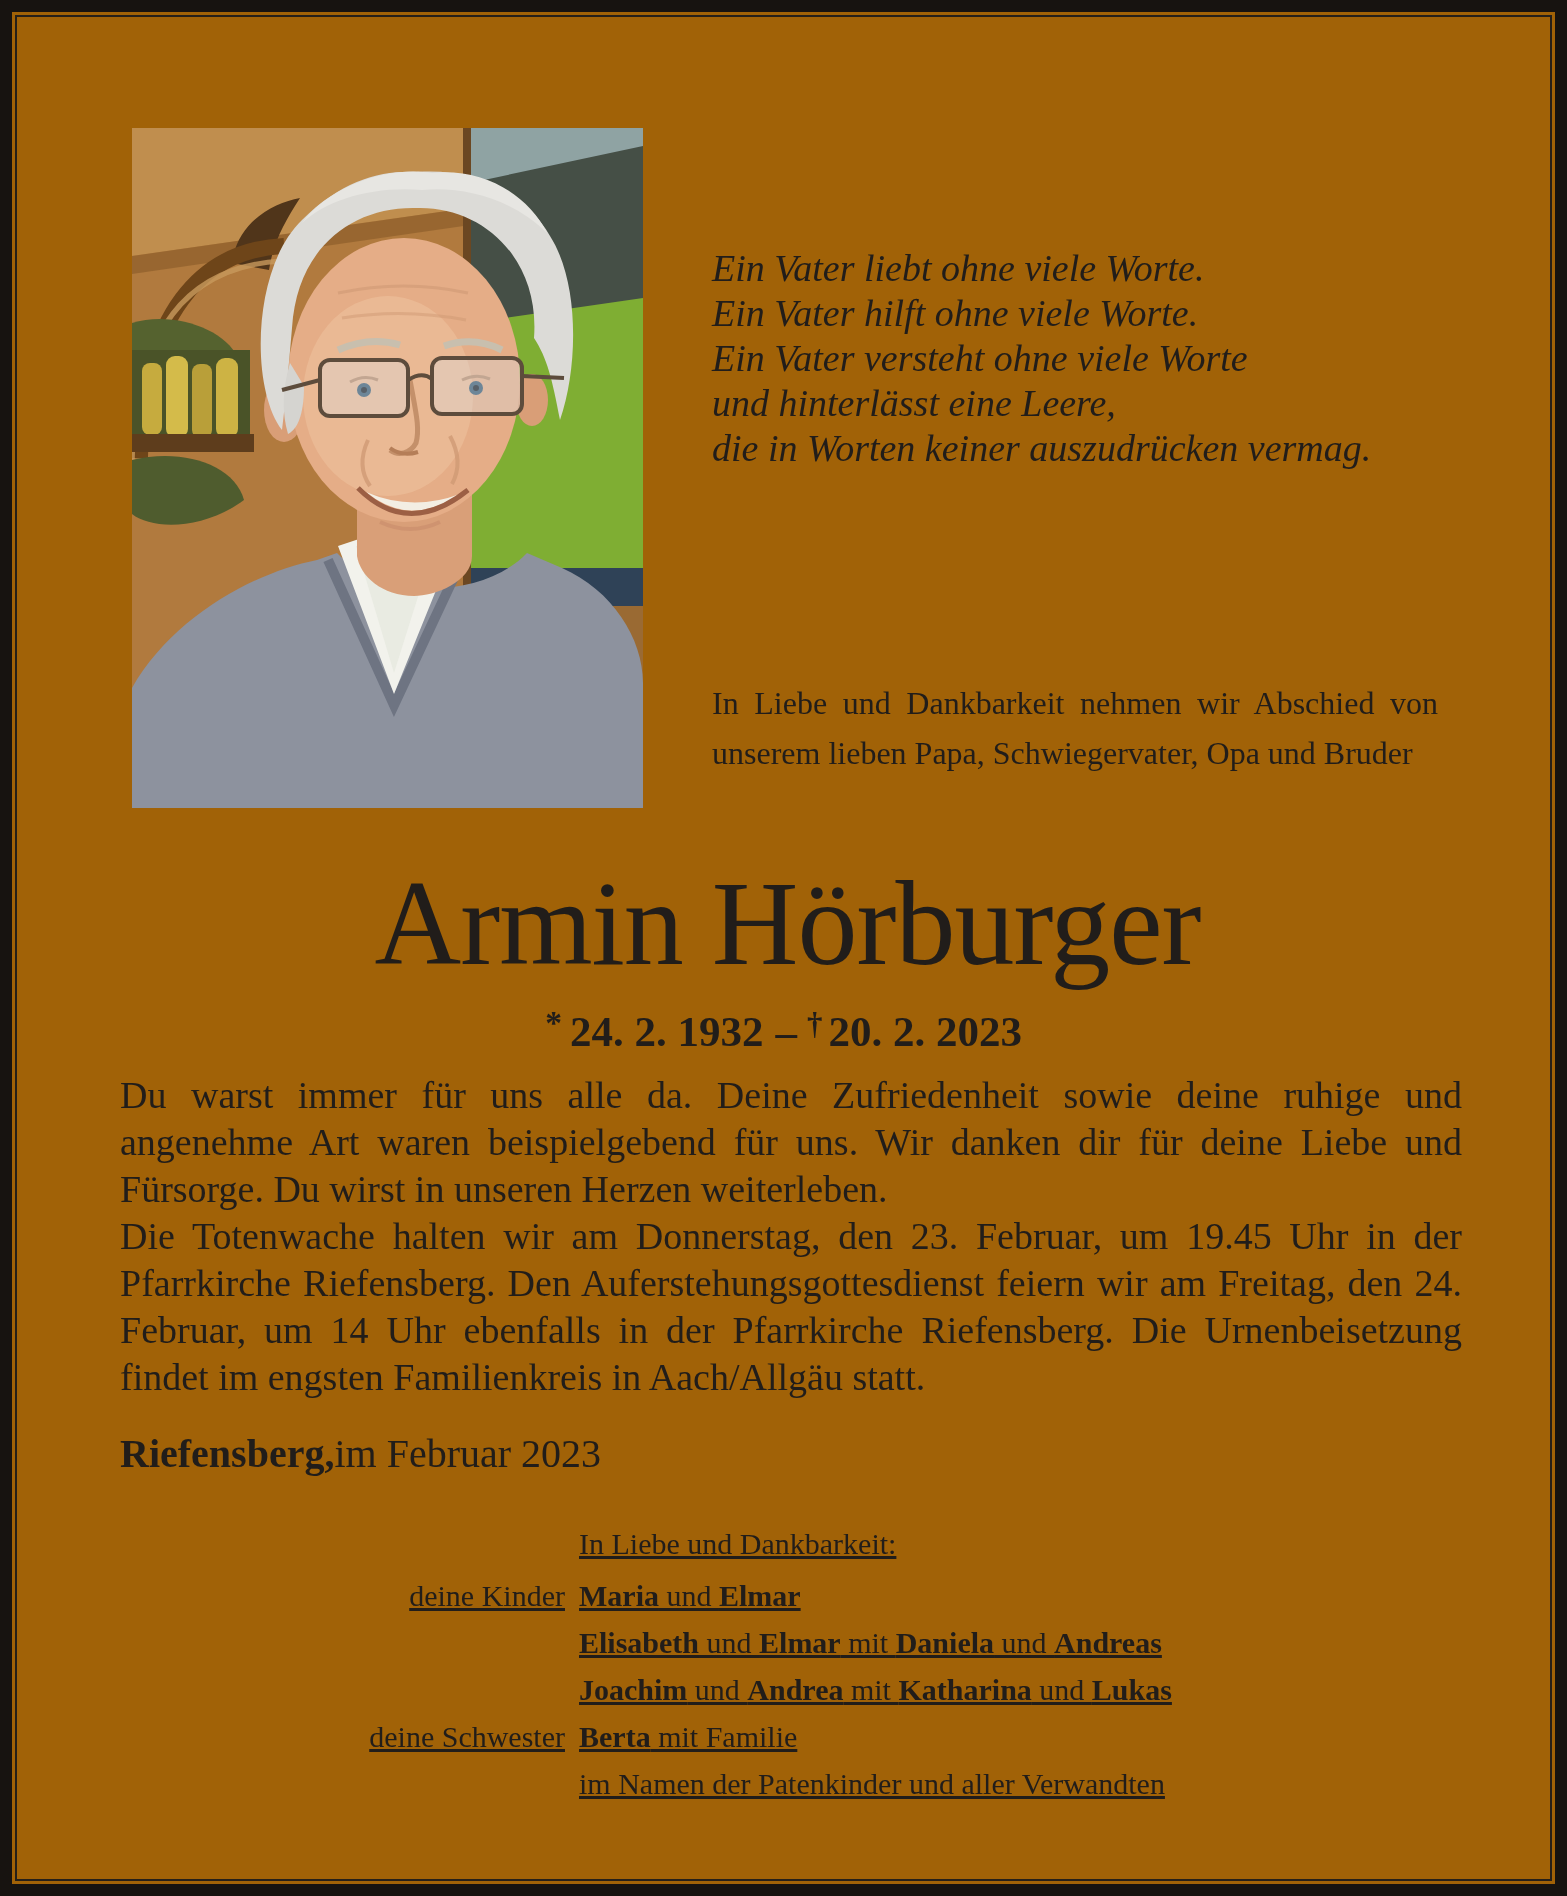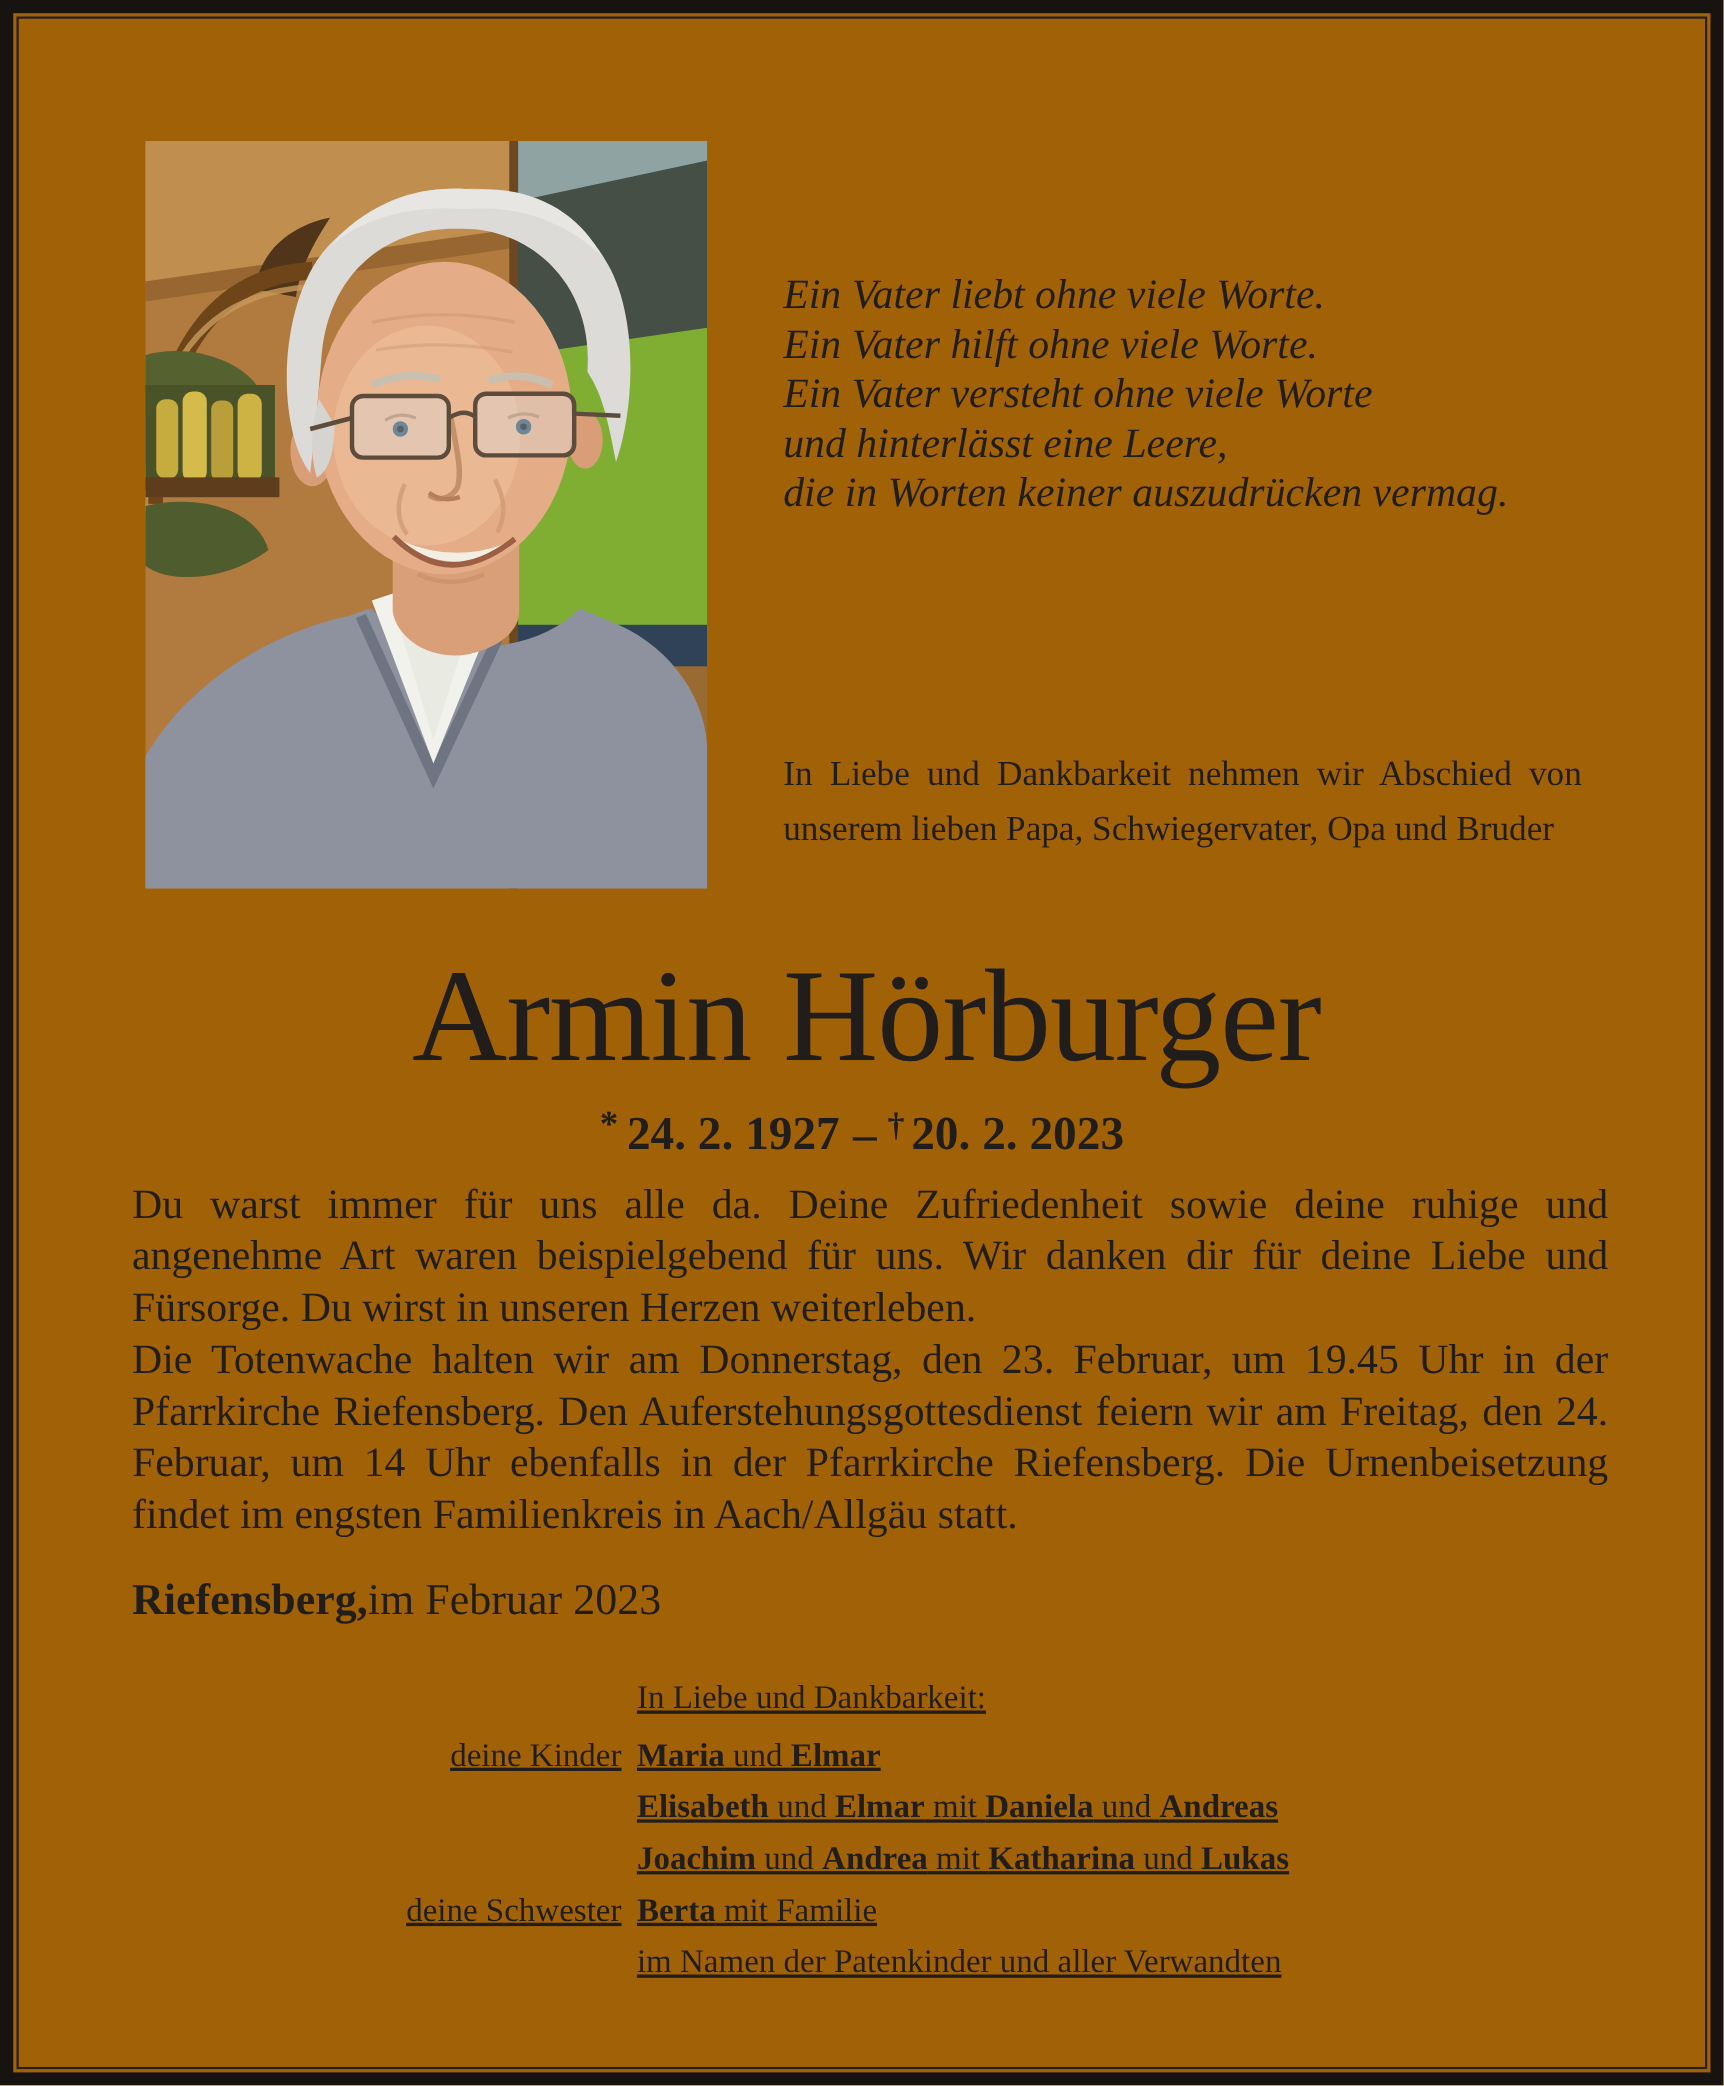--- a/index.html
+++ b/index.html
@@ -169,21 +169,21 @@
     <div>Ein Vater versteht ohne viele Worte</div>
     <div>und hinterlässt eine Leere,</div>
     <div>die in Worten keiner auszudrücken vermag.</div>
   </div>
 
   <div class="intro">In Liebe und Dankbarkeit nehmen wir Abschied von unserem lieben Papa, Schwiegervater, Opa und Bruder</div>
 
   <div class="deceased-name">Armin Hörburger</div>
 
   <div class="life-dates">
-    <span class="birth-sym">*</span><span>24. 2. 1927</span><span class="date-sep">–</span><span class="death-sym">†</span><span>20. 2. 2023</span>
+    <span class="birth-sym">*</span><span>24. 2. 1932</span><span class="date-sep">–</span><span class="death-sym">†</span><span>20. 2. 2023</span>
   </div>
 
   <div class="obituary">
     <p>Du warst immer für uns alle da. Deine Zufriedenheit sowie deine ruhige und angenehme Art waren beispielgebend für uns. Wir danken dir für deine Liebe und Fürsorge. Du wirst in unseren Herzen weiterleben.</p>
     <p>Die Totenwache halten wir am Donnerstag, den 23. Februar, um 19.45 Uhr in der Pfarrkirche Riefensberg. Den Auferstehungsgottesdienst feiern wir am Freitag, den 24. Februar, um 14 Uhr ebenfalls in der Pfarrkirche Riefensberg. Die Urnenbeisetzung findet im engsten Familienkreis in Aach/Allgäu statt.</p>
   </div>
 
   <div class="place-date">
     <b>Riefensberg,</b><span>im Februar 2023</span>
   </div>

